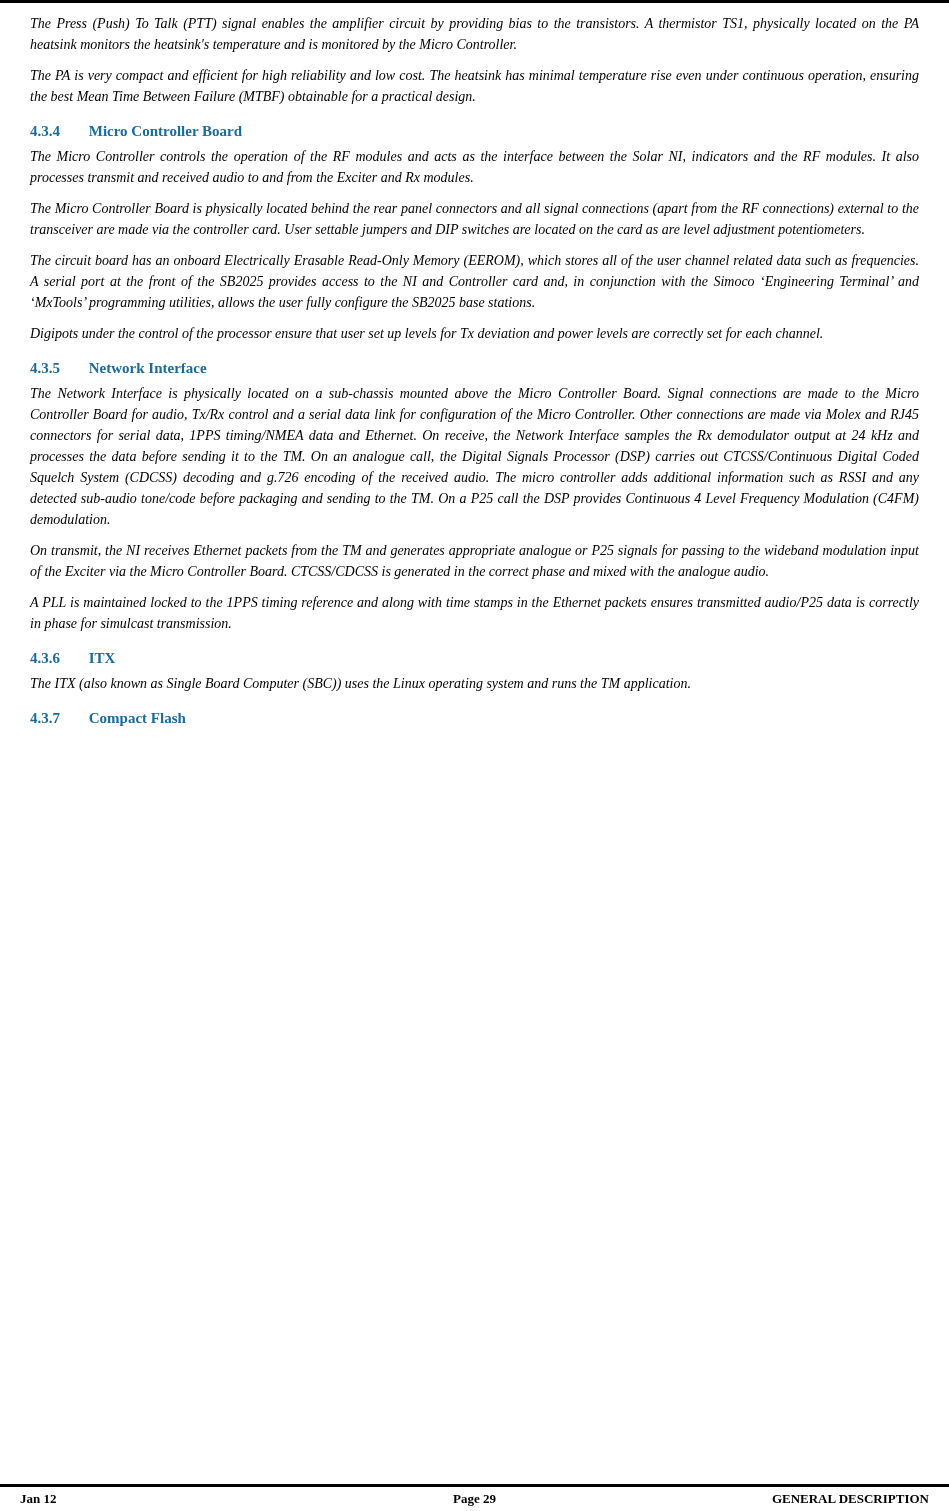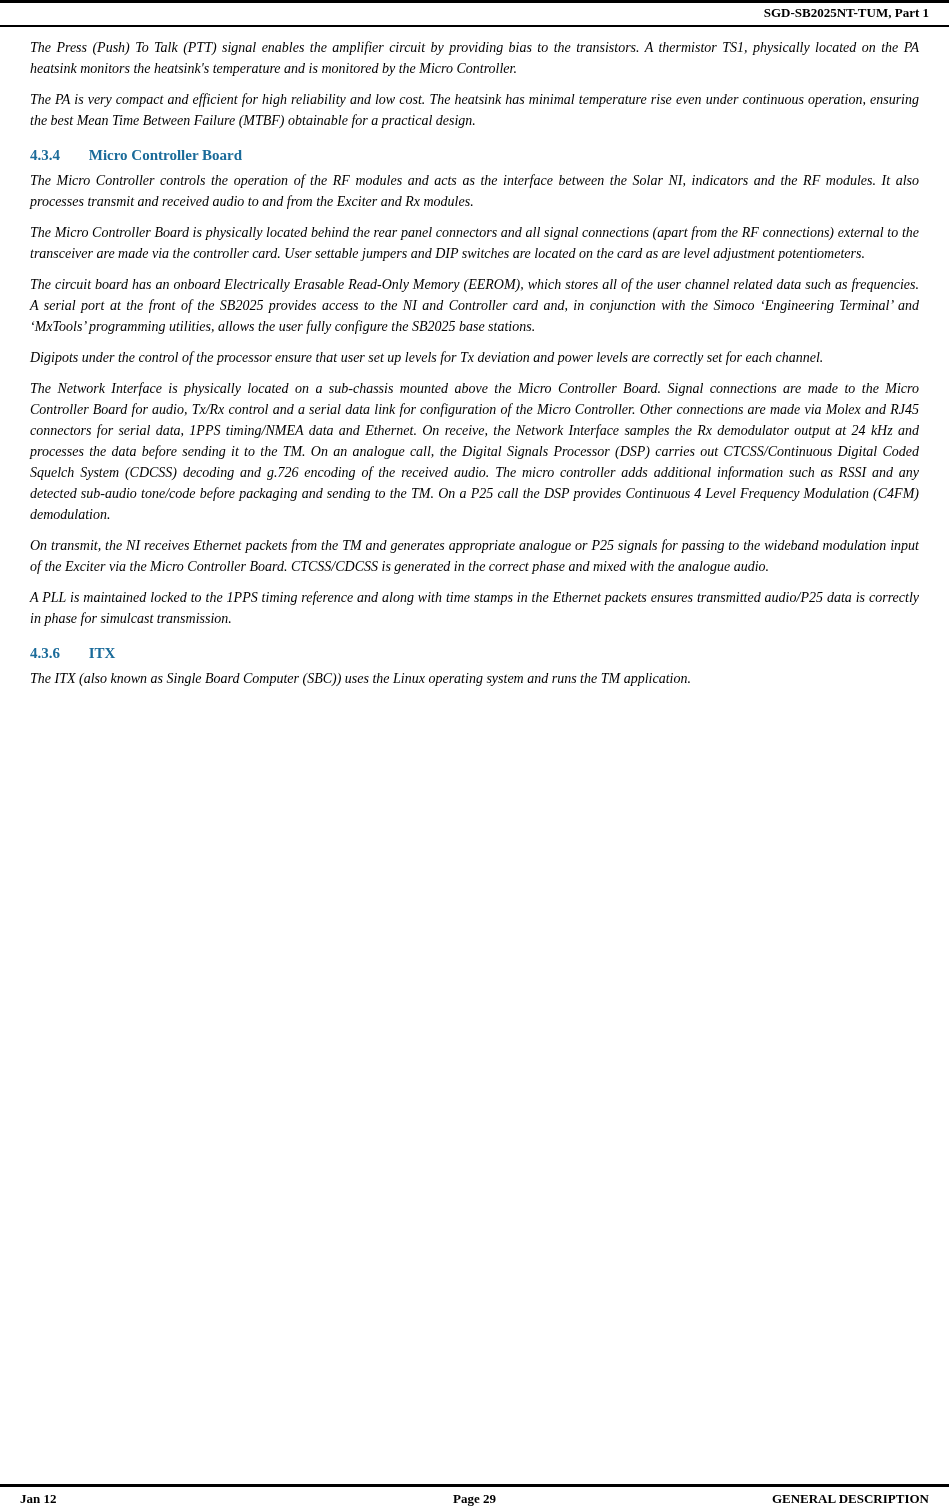--- a/index.html
+++ b/index.html
@@ -94,57 +94,62 @@
     }
     .footer-bar span:last-child {
       text-align: right;
     }
   </style>
 </head>
 <body>
 
 <div class="page-wrapper">
   <div class="top-border"></div>
-  <div class="header-bar">
-    <span>SGD-SB2025NT-TUM, Part 1</span>
-  </div>
 
   <div class="content-area">
 
     <p class="para">The Press (Push) To Talk (PTT) signal enables the amplifier circuit by providing bias to the transistors.  A thermistor TS1, physically located on the PA heatsink monitors the heatsink's temperature and is monitored by the Micro Controller.</p>
 
     <p class="para">The PA is very compact and efficient for high reliability and low cost.  The heatsink has minimal temperature rise even under continuous operation, ensuring the best Mean Time Between Failure (MTBF) obtainable for a practical design.</p>
 
     <div class="section-heading">
       <span class="section-number">4.3.4</span>
       <span>Micro Controller Board</span>
     </div>
 
     <p class="para">The Micro Controller controls the operation of the RF modules and acts as the interface between the Solar NI, indicators and the RF modules.  It also processes transmit and received audio to and from the Exciter and Rx modules.</p>
 
     <p class="para">The Micro Controller Board is physically located behind the rear panel connectors and all signal connections (apart from the RF connections) external to the transceiver are made via the controller card.  User settable jumpers and DIP switches are located on the card as are level adjustment potentiometers.</p>
 
     <p class="para">The circuit board has an onboard Electrically Erasable Read-Only Memory (EEROM), which stores all of the user channel related data such as frequencies.  A serial port at the front of the SB2025 provides access to the NI and Controller card and, in conjunction with the Simoco ‘Engineering Terminal’ and ‘MxTools’ programming utilities, allows the user fully configure the SB2025 base stations.</p>
 
     <p class="para">Digipots under the control of the processor ensure that user set up levels for Tx deviation and power levels are correctly set for each channel.</p>
 
+    <div class="section-heading">
+      <span class="section-number">4.3.5</span>
+      <span>Network Interface</span>
+    </div>
 
     <p class="para">The Network Interface is physically located on a sub-chassis mounted above the Micro Controller Board.  Signal connections are made to the Micro Controller Board for audio, Tx/Rx control and a serial data link for configuration of the Micro Controller.  Other connections are made via Molex and RJ45 connectors for serial data, 1PPS timing/NMEA data and Ethernet.  On receive, the Network Interface samples the Rx demodulator output at 24 kHz and processes the data before sending it to the TM.  On an analogue call, the Digital Signals Processor (DSP) carries out CTCSS/Continuous Digital Coded Squelch System (CDCSS) decoding and g.726 encoding of the received audio.  The micro controller adds additional information such as RSSI and any detected sub-audio tone/code before packaging and sending to the TM.  On a P25 call the DSP provides Continuous 4 Level Frequency Modulation (C4FM) demodulation.</p>
 
     <p class="para">On transmit, the NI receives Ethernet packets from the TM and generates appropriate analogue or P25 signals for passing to the wideband modulation input of the Exciter via the Micro Controller Board.  CTCSS/CDCSS is generated in the correct phase and mixed with the analogue audio.</p>
 
     <p class="para">A PLL is maintained locked to the 1PPS timing reference and along with time stamps in the Ethernet packets ensures transmitted audio/P25 data is correctly in phase for simulcast transmission.</p>
 
     <div class="section-heading">
       <span class="section-number">4.3.6</span>
       <span>ITX</span>
     </div>
 
     <p class="para">The ITX (also known as Single Board Computer (SBC)) uses the Linux operating system and runs the TM application.</p>
 
+    <div class="section-heading">
+      <span class="section-number">4.3.7</span>
+      <span>Compact Flash</span>
+    </div>
 
 
   </div>
 
   <div style="flex:1;"></div>
 
   <div class="footer-border"></div>
   <div class="footer-bar">
     <span>Jan 12</span>
     <span>Page 29</span>

